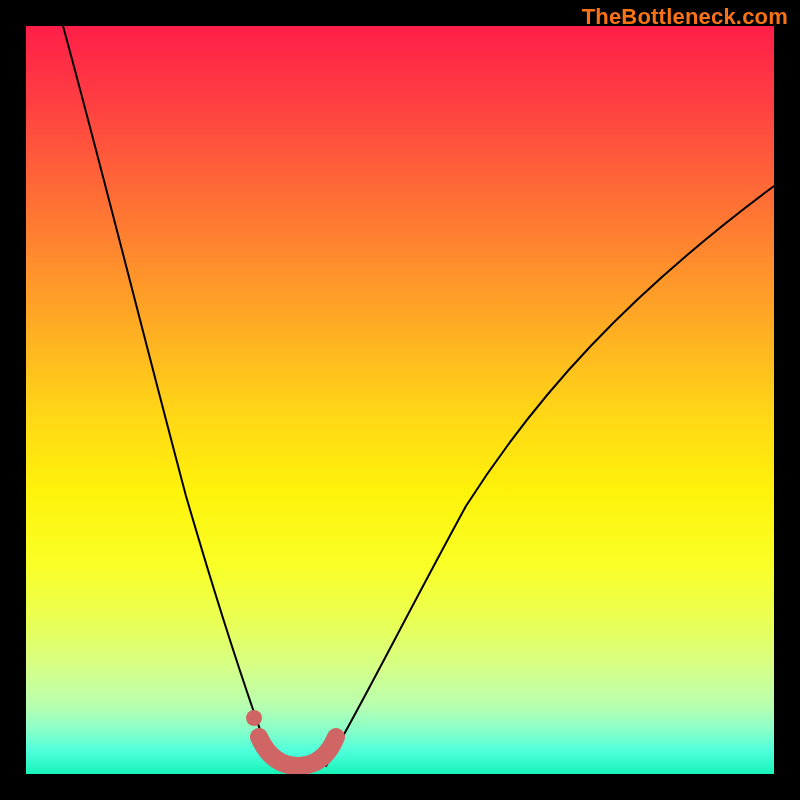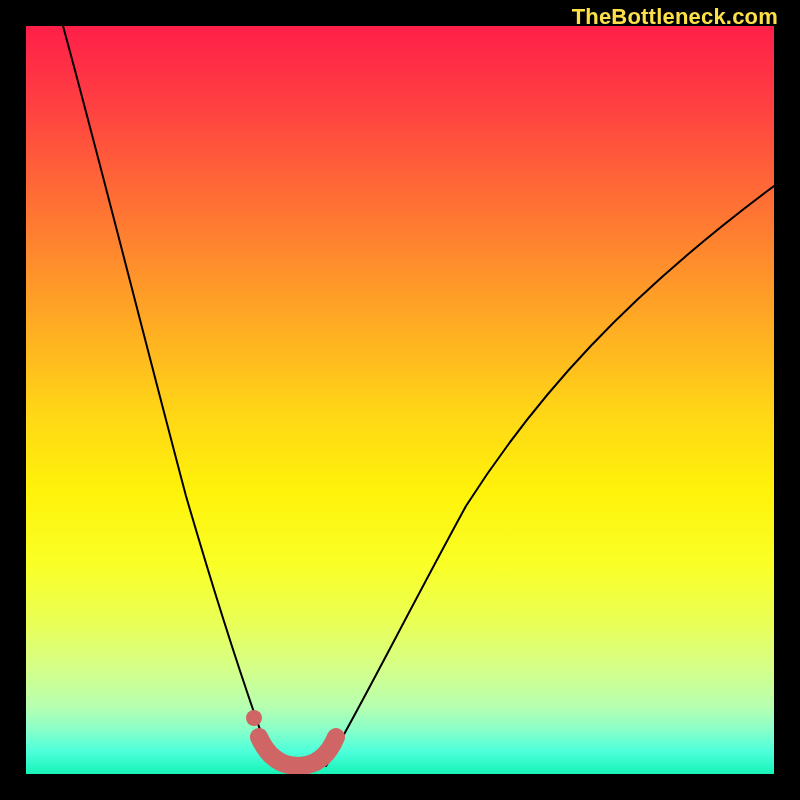--- a/index.html
+++ b/index.html
@@ -41,22 +41,22 @@
       #d4ff8a 86%,
       #b7ffb1 91%,
       #8affc9 94%,
       #4dffdb 97%,
       #17f3b8 100%
     );
   }
   .watermark {
     position: absolute;
     top: 4px;
-    right: 22px;
-    color: #fde047;
+    right: 12px;
+    color: #f97316;
     font-size: 22px;
     font-weight: 600;
     letter-spacing: 0.2px;
     user-select: none;
   }
   svg.curves {
     position: absolute;
     inset: 0;
   }
   .curve {

